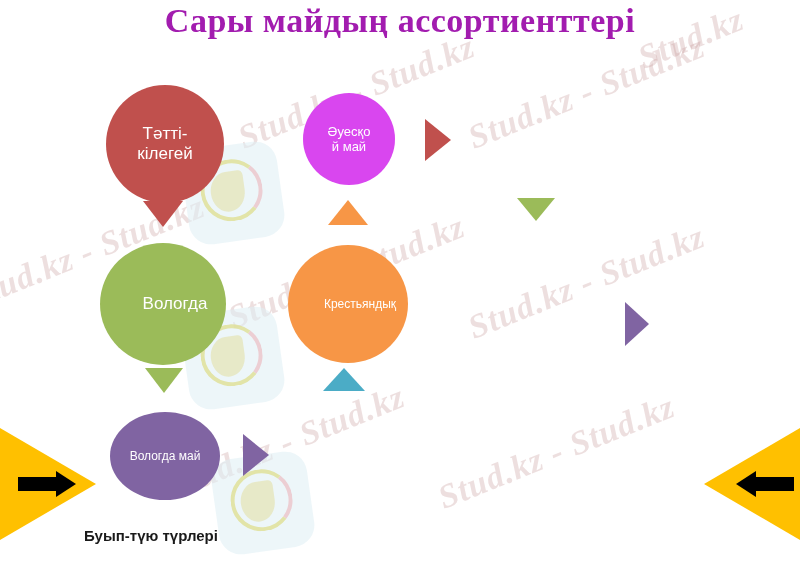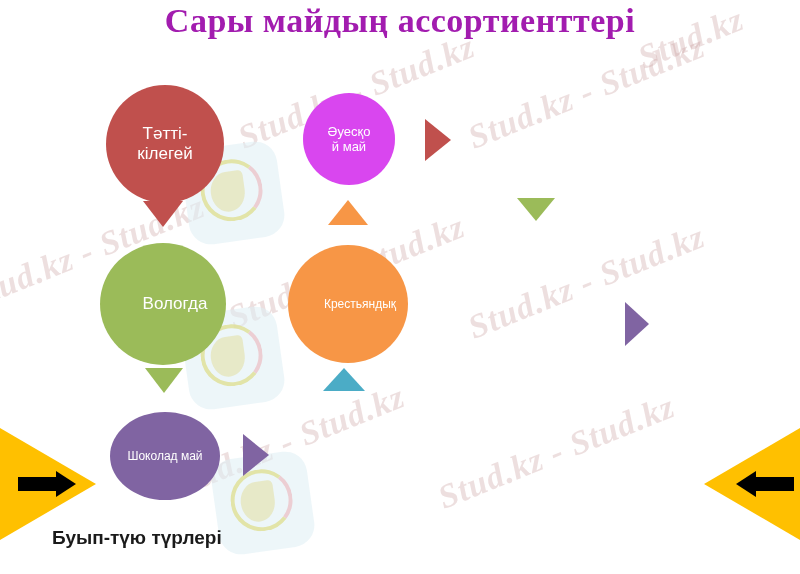--- a/index.html
+++ b/index.html
@@ -119,23 +119,23 @@
     border-bottom: 56px solid transparent;
     border-right: 96px solid #FFC000;
     right: 0; top: 428px;
   }
   .black-arrow { position: absolute; height: 0; }
   .black-arrow .shaft { position: absolute; background: #000; height: 14px; top: 0; }
   .black-arrow .head { position: absolute; width: 0; height: 0; top: -6px; }
 
   .footer-label {
     position: absolute;
-    left: 52px;
+    left: 84px;
     top: 527px;
-    font-size: 19px;
+    font-size: 15px;
     font-weight: bold;
     color: #1a1a1a;
     font-family: "Liberation Sans", sans-serif;
   }
 </style>
 </head>
 <body>
 
 <div id="slide">
 
@@ -186,21 +186,21 @@
 
 
 
     <div class="tri tri-right" style="left:625px; top:302px; border-top:22px solid transparent; border-bottom:22px solid transparent; border-left:24px solid #8064A2;"></div>
 
     <div class="tri tri-down" style="left:145px; top:368px; border-left:19px solid transparent; border-right:19px solid transparent; border-top:25px solid #9BBB59;"></div>
 
     <div class="tri tri-up" style="left:323px; top:368px; border-left:21px solid transparent; border-right:21px solid transparent; border-bottom:23px solid #4BACC6;"></div>
 
     <div class="node" style="left:110px; top:412px; width:110px; height:88px; background:#8064A2; font-size:12px;">
-      <span style="white-space:pre-line;">Шоколад май</span>
+      <span style="white-space:pre-line;">Вологда май</span>
     </div>
 
     <div class="tri tri-right" style="left:243px; top:434px; border-top:21px solid transparent; border-bottom:21px solid transparent; border-left:26px solid #8064A2;"></div>
 
 
     <div class="corner-arrow corner-left"></div>
     <div class="black-arrow" style="left:18px; top:477px; width:56px;">
       <div class="shaft" style="left:0; width:40px;"></div>
       <div class="head" style="left:38px; border-top:13px solid transparent; border-bottom:13px solid transparent; border-left:20px solid #000;"></div>
     </div>

